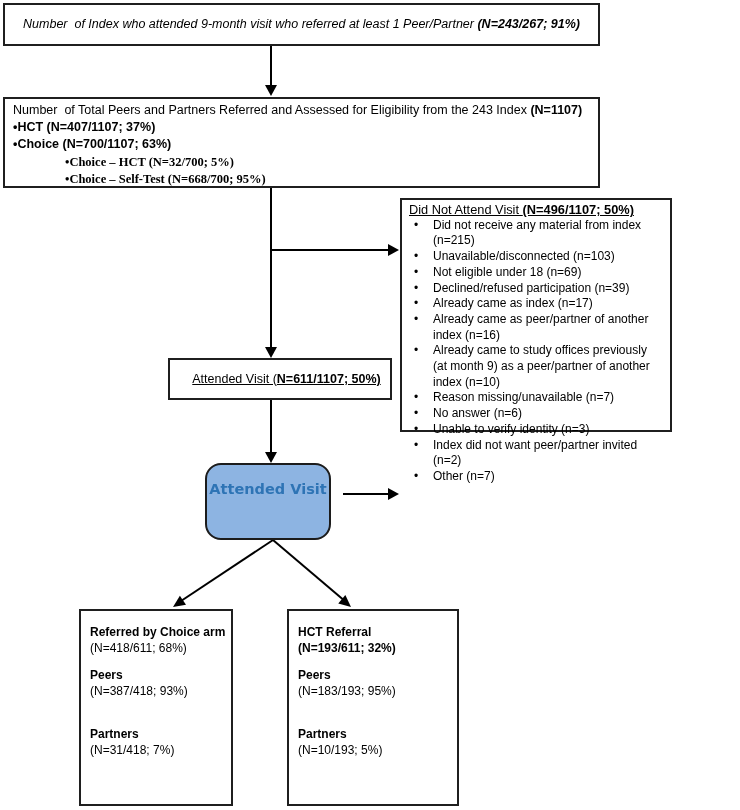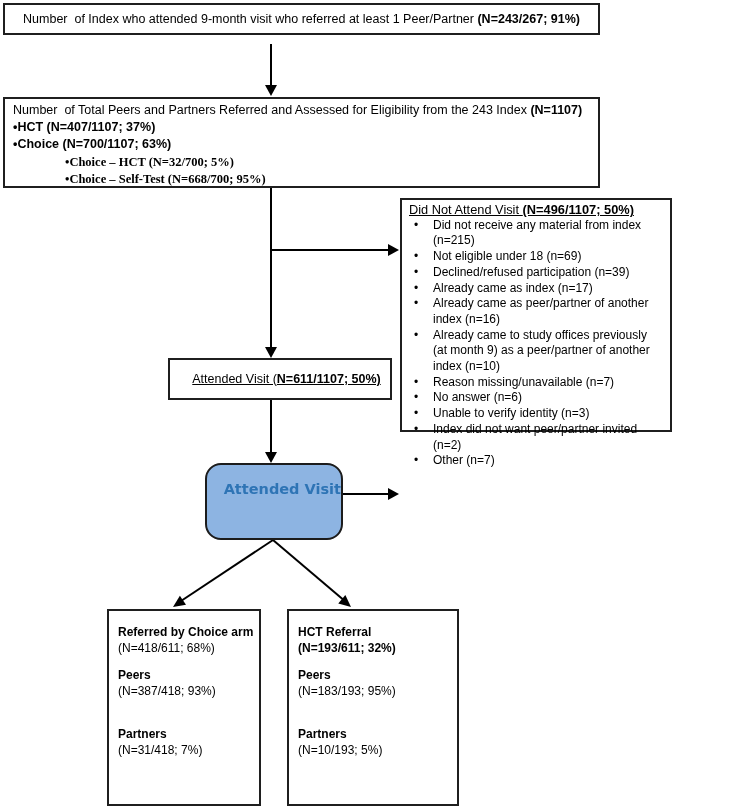--- a/index.html
+++ b/index.html
@@ -4,44 +4,44 @@
 <style>
   html,body{margin:0;padding:0;background:#ffffff;}
   #stage{position:relative;width:740px;height:810px;background:#ffffff;overflow:hidden;
          font-family:"Liberation Sans",sans-serif;color:#000;}
   .box{position:absolute;box-sizing:border-box;border:2px solid #1f1f1f;background:#fff;
        font-size:12.5px;line-height:1.32;}
   .b{font-weight:bold;}
   .u{text-decoration:underline;}
   .pw{white-space:pre-wrap;}
 
-  #box-index{left:3px;top:3px;width:597px;height:32px;display:flex;align-items:center;
-             justify-content:center;text-align:right;padding:0 12px;}
+  #box-index{left:3px;top:3px;width:597px;height:43px;display:flex;align-items:center;
+             justify-content:center;text-align:right;padding:0 12px;font-style:italic;}
 
   #box-referred{left:3px;top:97px;width:597px;height:91px;padding:3px 8px;line-height:17.2px;}
   #box-referred .ind{padding-left:52px;font-family:Liberation Serif, serif;}
 
   #box-dna{left:400px;top:198px;width:272px;height:234px;padding:2px 7px;font-size:12px;line-height:15.7px;}
   #box-dna .title{font-size:12.8px;}
   #box-dna ul{margin:0;padding:0;list-style:none;}
   #box-dna li{display:flex;}
   #box-dna li::before{content:"\2022";flex:0 0 auto;width:12px;margin-left:5px;margin-right:7px;text-align:left;}
 
   #box-attended-small{left:168px;top:358px;width:224px;height:42px;display:flex;
                       align-items:center;padding-left:13px;justify-content:center;}
 
-  #box-attended-main{left:205px;top:463px;width:138px;height:77px;background:#8DB4E2;
-                     border:2px solid #1c1c1c;border-radius:16px;text-align:right;
+  #box-attended-main{left:205px;top:463px;width:126px;height:77px;background:#8DB4E2;
+                     border:2px solid #1c1c1c;border-radius:16px;text-align:center;
                      padding-top:15px;font-family:"DejaVu Sans",sans-serif;
                      font-size:14.5px;font-weight:bold;color:#2E74B5;}
 
   #box-survey{left:400px;top:470px;width:266px;height:46px;padding:4px 8px;line-height:17px;}
 
   .leaf{padding:13px 6px 0 9px;font-size:12px;line-height:16px;}
-  #box-choice{left:79px;top:609px;width:154px;height:197px;margin-left:28px;}
+  #box-choice{left:79px;top:609px;width:154px;height:197px;}
   #box-hct{left:287px;top:609px;width:172px;height:197px;}
   .leaf .hdr{font-weight:bold;white-space:nowrap;}
   .leaf .mt1{margin-top:11px;}
   .leaf .mt2{margin-top:27px;}
 
   #arrows{position:absolute;left:0;top:0;width:740px;height:810px;pointer-events:none;}
   #arrows line{stroke:#000;stroke-width:2;}
   #arrows polygon,#arrows path{fill:#000;}
 </style>
 </head>
@@ -95,20 +95,23 @@
 
   <div class="box" id="box-dna">
     <div class="title u">
       <span>Did Not Attend Visit </span><span class="b">(N=496/1107; 50%)</span>
     </div>
     <ul>
       <li>
           <span>Did not receive any material from index (n=215)</span>
         </li>
       <li>
+          <span>Unavailable/disconnected (n=103)</span>
+        </li>
+      <li>
           <span>Not eligible under 18 (n=69)</span>
         </li>
       <li>
           <span>Declined/refused participation (n=39)</span>
         </li>
       <li>
           <span>Already came as index (n=17)</span>
         </li>
       <li>
           <span>Already came as peer/partner of another index (n=16)</span>

